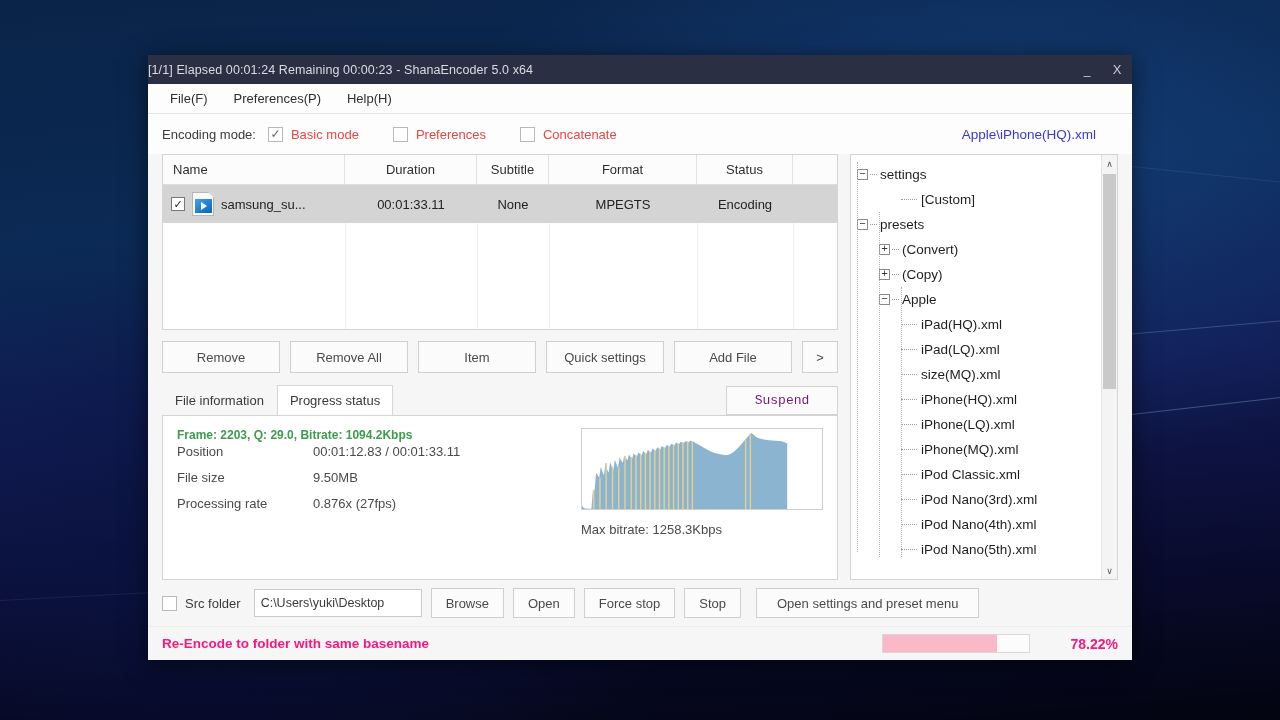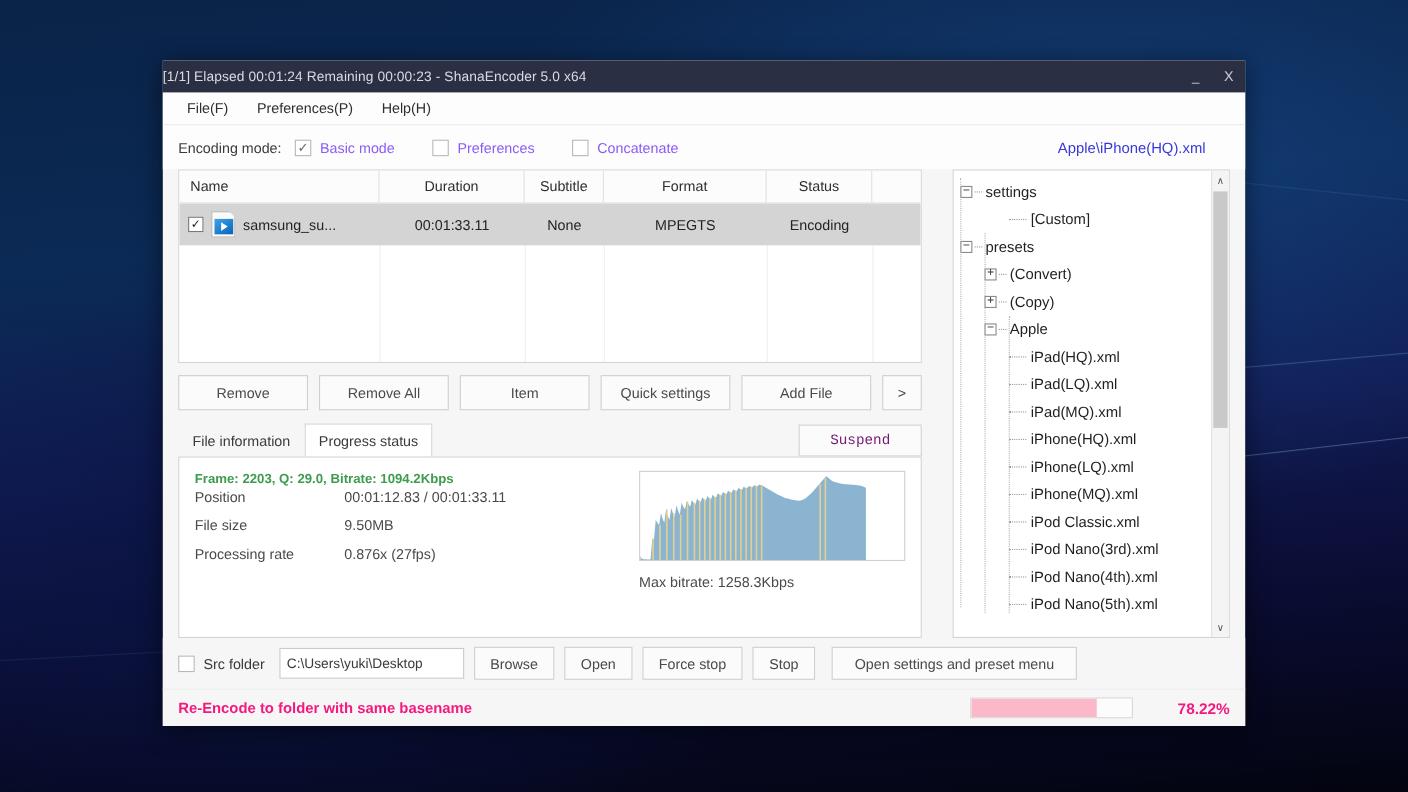--- a/index.html
+++ b/index.html
@@ -63,26 +63,26 @@
     height: 40px; display: flex; align-items: center; padding: 0 14px; flex: none;
     background: #fdfdfd;
   }
   .enclabel { font-size: 13px; color: #3a3a3a; margin-right: 12px; }
   .chk { display: flex; align-items: center; gap: 8px; margin-right: 34px; }
   .box {
     width: 15px; height: 15px; border: 1px solid #b9b9b9; background: #fff;
     display: flex; align-items: center; justify-content: center;
     font-size: 12px; color: #6a6a6a; line-height: 1;
   }
-  .chk span.lbl { font-size: 13px; color: #8b5cf6; }
+  .chk span.lbl { font-size: 13px; color: #ef4444; }
   .presetlink {
     margin-left: auto; font-size: 13.5px; color: #3838d8; padding-right: 22px;
   }
 
-  .body { flex: 1; display: flex; padding: 0 14px 0 14px; gap: 28px; min-height: 0; }
+  .body { flex: 1; display: flex; padding: 0 14px 0 14px; gap: 12px; min-height: 0; }
   .leftcol { width: 676px; display: flex; flex-direction: column; flex: none; }
   .rightcol { flex: 1; display: flex; flex-direction: column; min-width: 0; }
 
   
   .table {
     border: 1px solid #d4d4d4; background: #fff; height: 176px; flex: none;
     display: flex; flex-direction: column; overflow: hidden;
   }
   .thead { display: flex; height: 30px; background: #fcfcfc; border-bottom: 1px solid #dedede; }
   .th {
@@ -424,21 +424,21 @@
               <div>iPad(HQ).xml</div>
             </div>
             <div class="tnode">
               <div class="pad" style="width: 44px;"></div>
               <div class="leafline"></div>
               <div>iPad(LQ).xml</div>
             </div>
             <div class="tnode">
               <div class="pad" style="width: 44px;"></div>
               <div class="leafline"></div>
-              <div>iPad(MQ).xml</div>
+              <div>size(MQ).xml</div>
             </div>
             <div class="tnode">
               <div class="pad" style="width: 44px;"></div>
               <div class="leafline"></div>
               <div>iPhone(HQ).xml</div>
             </div>
             <div class="tnode">
               <div class="pad" style="width: 44px;"></div>
               <div class="leafline"></div>
               <div>iPhone(LQ).xml</div>

